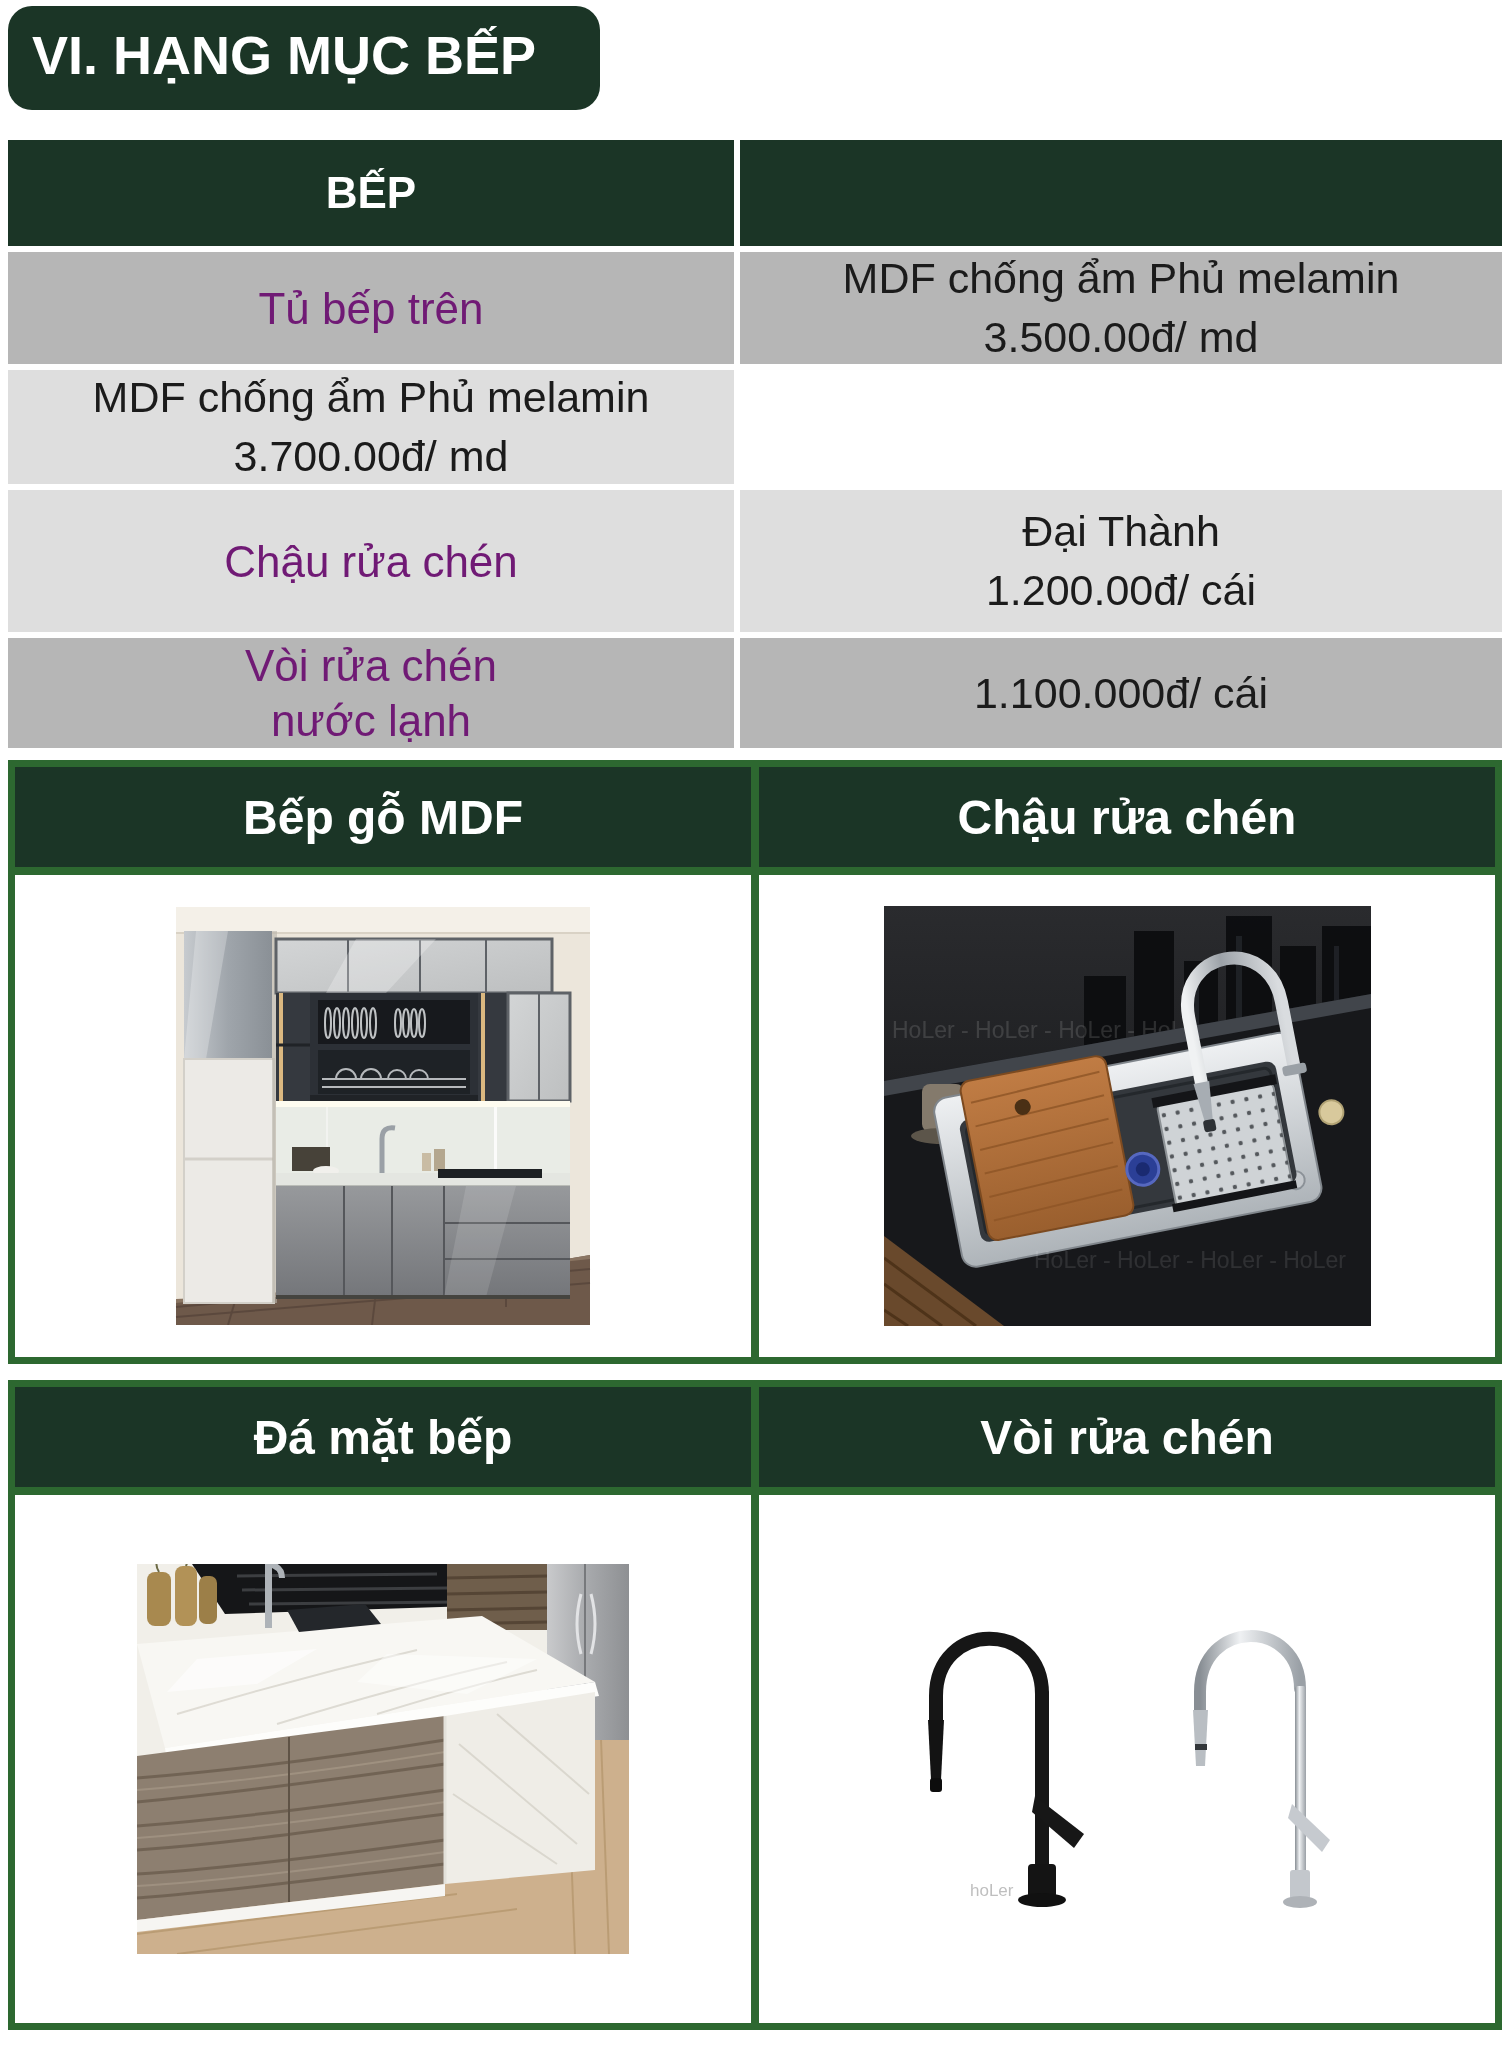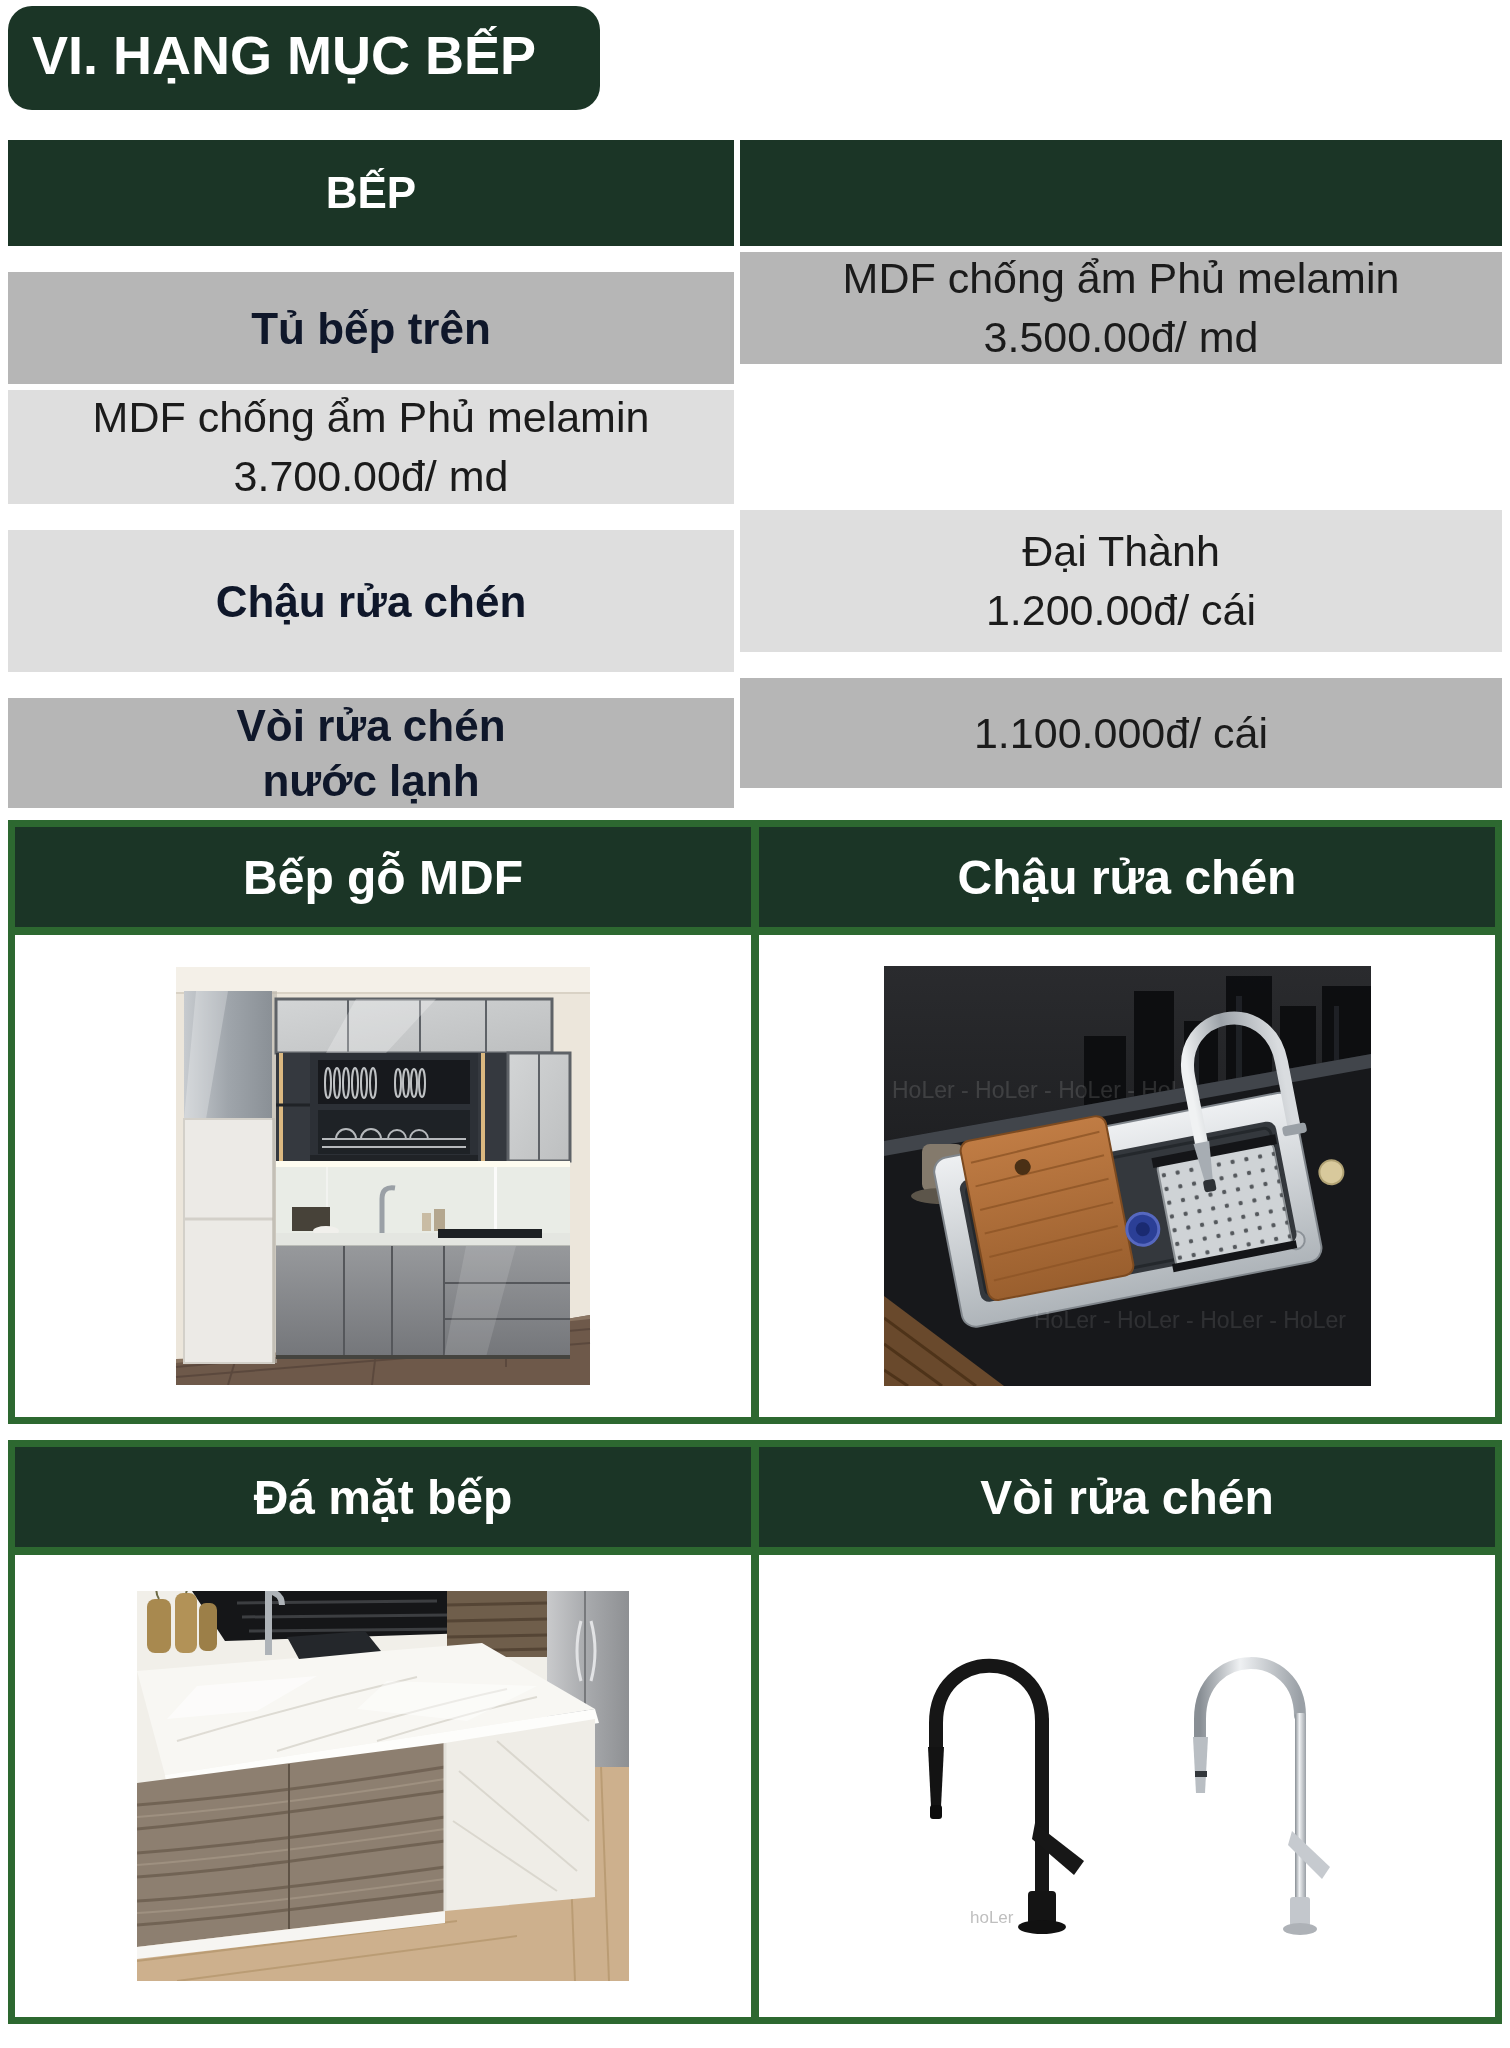--- a/index.html
+++ b/index.html
@@ -12,40 +12,40 @@
     display:inline-block; margin:6px 0 0 8px;
     background:#1b3526; color:#ffffff;
     font-size:54px; font-weight:bold;
     padding:18px 64px 24px 24px; border-radius:24px;
   }
   
   .price-table { margin:30px 8px 0 8px; }
   .pt-row { display:grid; grid-template-columns:726px 1fr; gap:6px; margin-bottom:6px; }
   .pt-cell { display:flex; align-items:center; justify-content:center; text-align:center; flex-direction:column; }
   .pt-header { background:#1b3526; color:#ffffff; font-weight:bold; font-size:44px; height:106px; }
-  .pt-label { font-weight:bold; font-size:44px; color:#0f172a; white-space:pre-line; line-height:1.25;margin-top:20px; }
+  .pt-label { font-weight:normal; font-size:44px; color:#701a75; white-space:pre-line; line-height:1.25; }
   .pt-value { font-size:43px; color:#1b1b1b; line-height:1.18; }
   .pt-value div { margin:4px 0; }
   .pt-value div:empty { display:none; }
   .h1r { height:112px; } .h2r { height:114px; } .h3r { height:132px; } .h4r { height:142px; } .h5r { height:110px; }
   .bg-dark { background:#b6b6b6; }
   .bg-light { background:#dedede; }
   
   .gallery {
     margin:12px 8px 0 8px; background:#2d6830; padding:7px;
     display:grid; grid-template-columns:1fr 1fr; gap:8px;
   }
   .gallery.second { margin-top:16px; }
   .g-header {
     background:#1b3526; color:#ffffff; font-weight:bold; font-size:48px;
     height:100px; display:flex; align-items:center; justify-content:center;
   }
   .g-cell { background:#ffffff; display:flex; align-items:center; justify-content:center; }
   .gallery.first .g-cell { height:482px; }
-  .gallery.second .g-cell { height:462px; }
+  .gallery.second .g-cell { height:528px; }
   svg { display:block; }
 </style>
 </head>
 <body>
 
 
 
 <div class="title-badge">VI. HẠNG MỤC BẾP</div>
 
 <div class="price-table">

